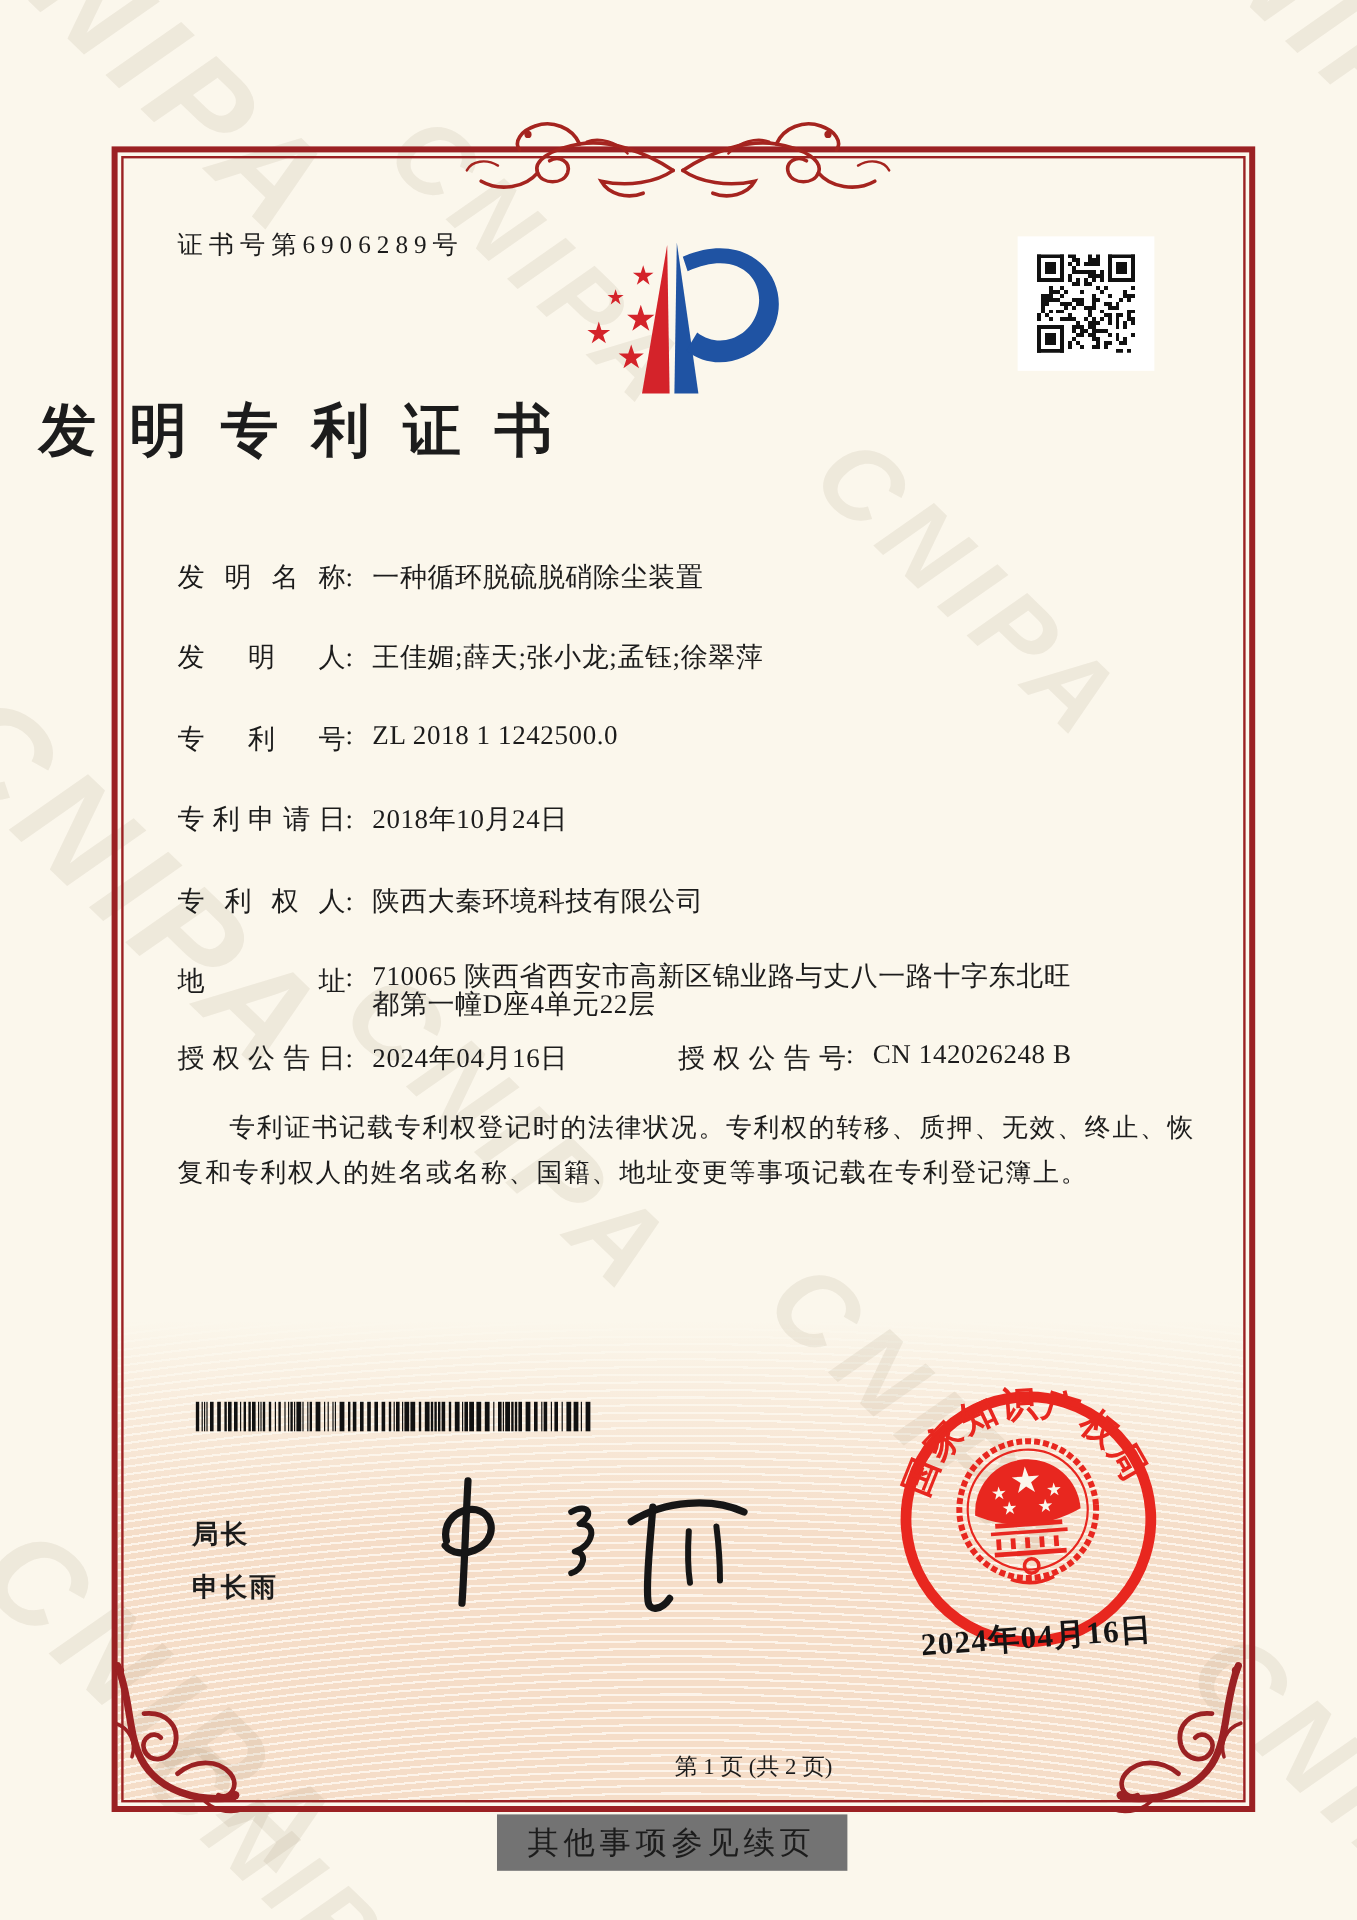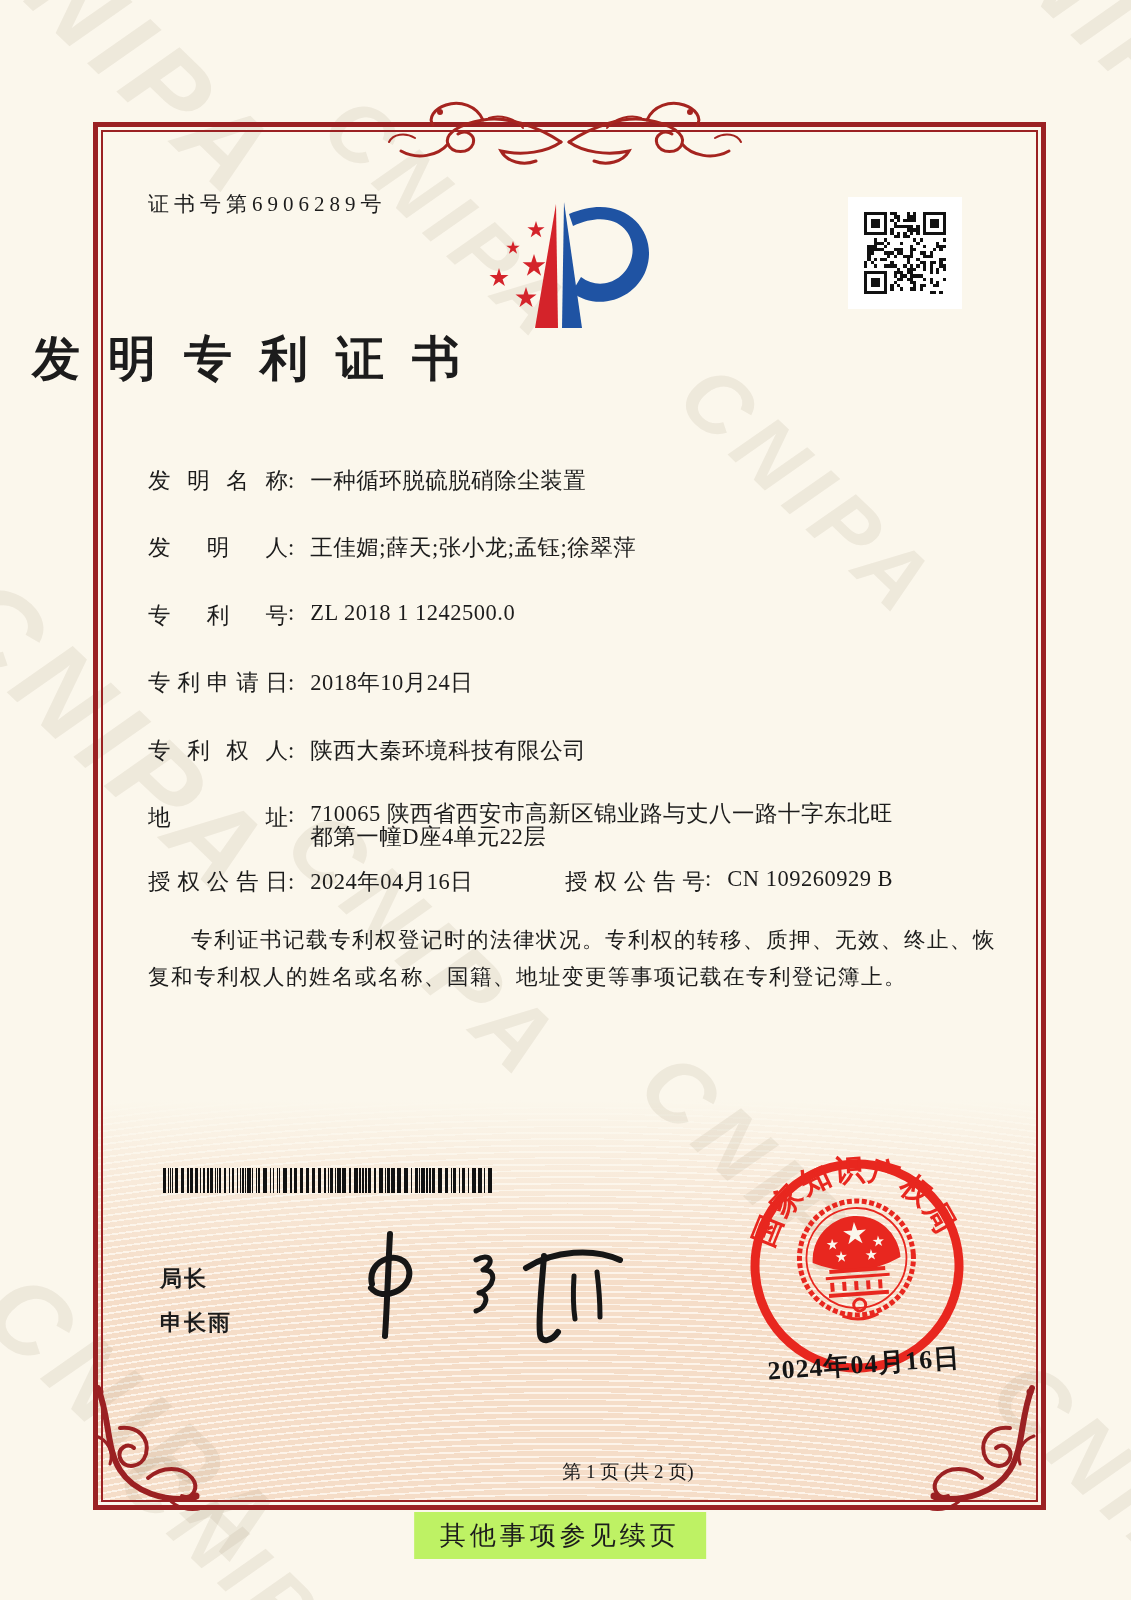--- a/index.html
+++ b/index.html
@@ -46,21 +46,21 @@
 
   .paras{left:148px;top:922px;width:866px;font-size:21.5px;line-height:37px;
          letter-spacing:1.5px;}
   .paras p{margin:0 0 10px 0;text-indent:2em;}
 
   .director{left:160px;font-family:"Liberation Sans","DejaVu Sans",sans-serif;
             font-weight:bold;font-size:22px;letter-spacing:2px;}
 
   .page-num{left:93px;top:1459px;width:1070px;text-align:center;font-size:19px;}
 
-  .footer-note{left:50%;top:1512px;transform:translateX(-52%);background:#bef264;
+  .footer-note{left:50%;top:1512px;transform:translateX(-52%);background:#737373;
                padding:6px 26px;font-size:26px;letter-spacing:4px;white-space:nowrap;}
 
   .seal-wrap{left:745px;top:1154px;width:224px;height:224px;transform:rotate(-4deg);}
   svg{display:block;}
 </style>
 </head>
 <body>
 
 <div class="page">
 
@@ -337,21 +337,21 @@
     </div>
     <div class="abs row" style="top:735px">
       <span class="lab">专利权人</span><span class="colon">:</span><span class="val">陕西大秦环境科技有限公司</span>
     </div>
     <div class="abs row" style="top:802px">
       <span class="lab">地址</span><span class="colon">:</span><span class="val-wrap">710065 陕西省西安市高新区锦业路与丈八一路十字东北旺都第一幢D座4单元22层</span>
     </div>
     <div class="abs row" style="top:866px">
       <span class="lab">授权公告日</span><span class="colon">:</span><span class="val">2024年04月16日</span>
       <span class="pair2">
-        <span class="lab">授权公告号</span><span class="colon">:</span><span class="val">CN 109260929 B</span>
+        <span class="lab">授权公告号</span><span class="colon">:</span><span class="val">CN 142026248 B</span>
       </span>
     </div>
 
     <div class="abs paras">
       <p>专利证书记载专利权登记时的法律状况。专利权的转移、质押、无效、终止、恢复和专利权人的姓名或名称、国籍、地址变更等事项记载在专利登记簿上。</p>
     </div>
 
     <svg class="abs" id="barcode" style="left:163px;top:1168px;" width="334" height="25" viewBox="0 0 334 25" preserveAspectRatio="none">
         <rect x="0" y="0" width="3" height="25" fill="#111"></rect>
         <rect x="5" y="0" width="1" height="25" fill="#111"></rect>

